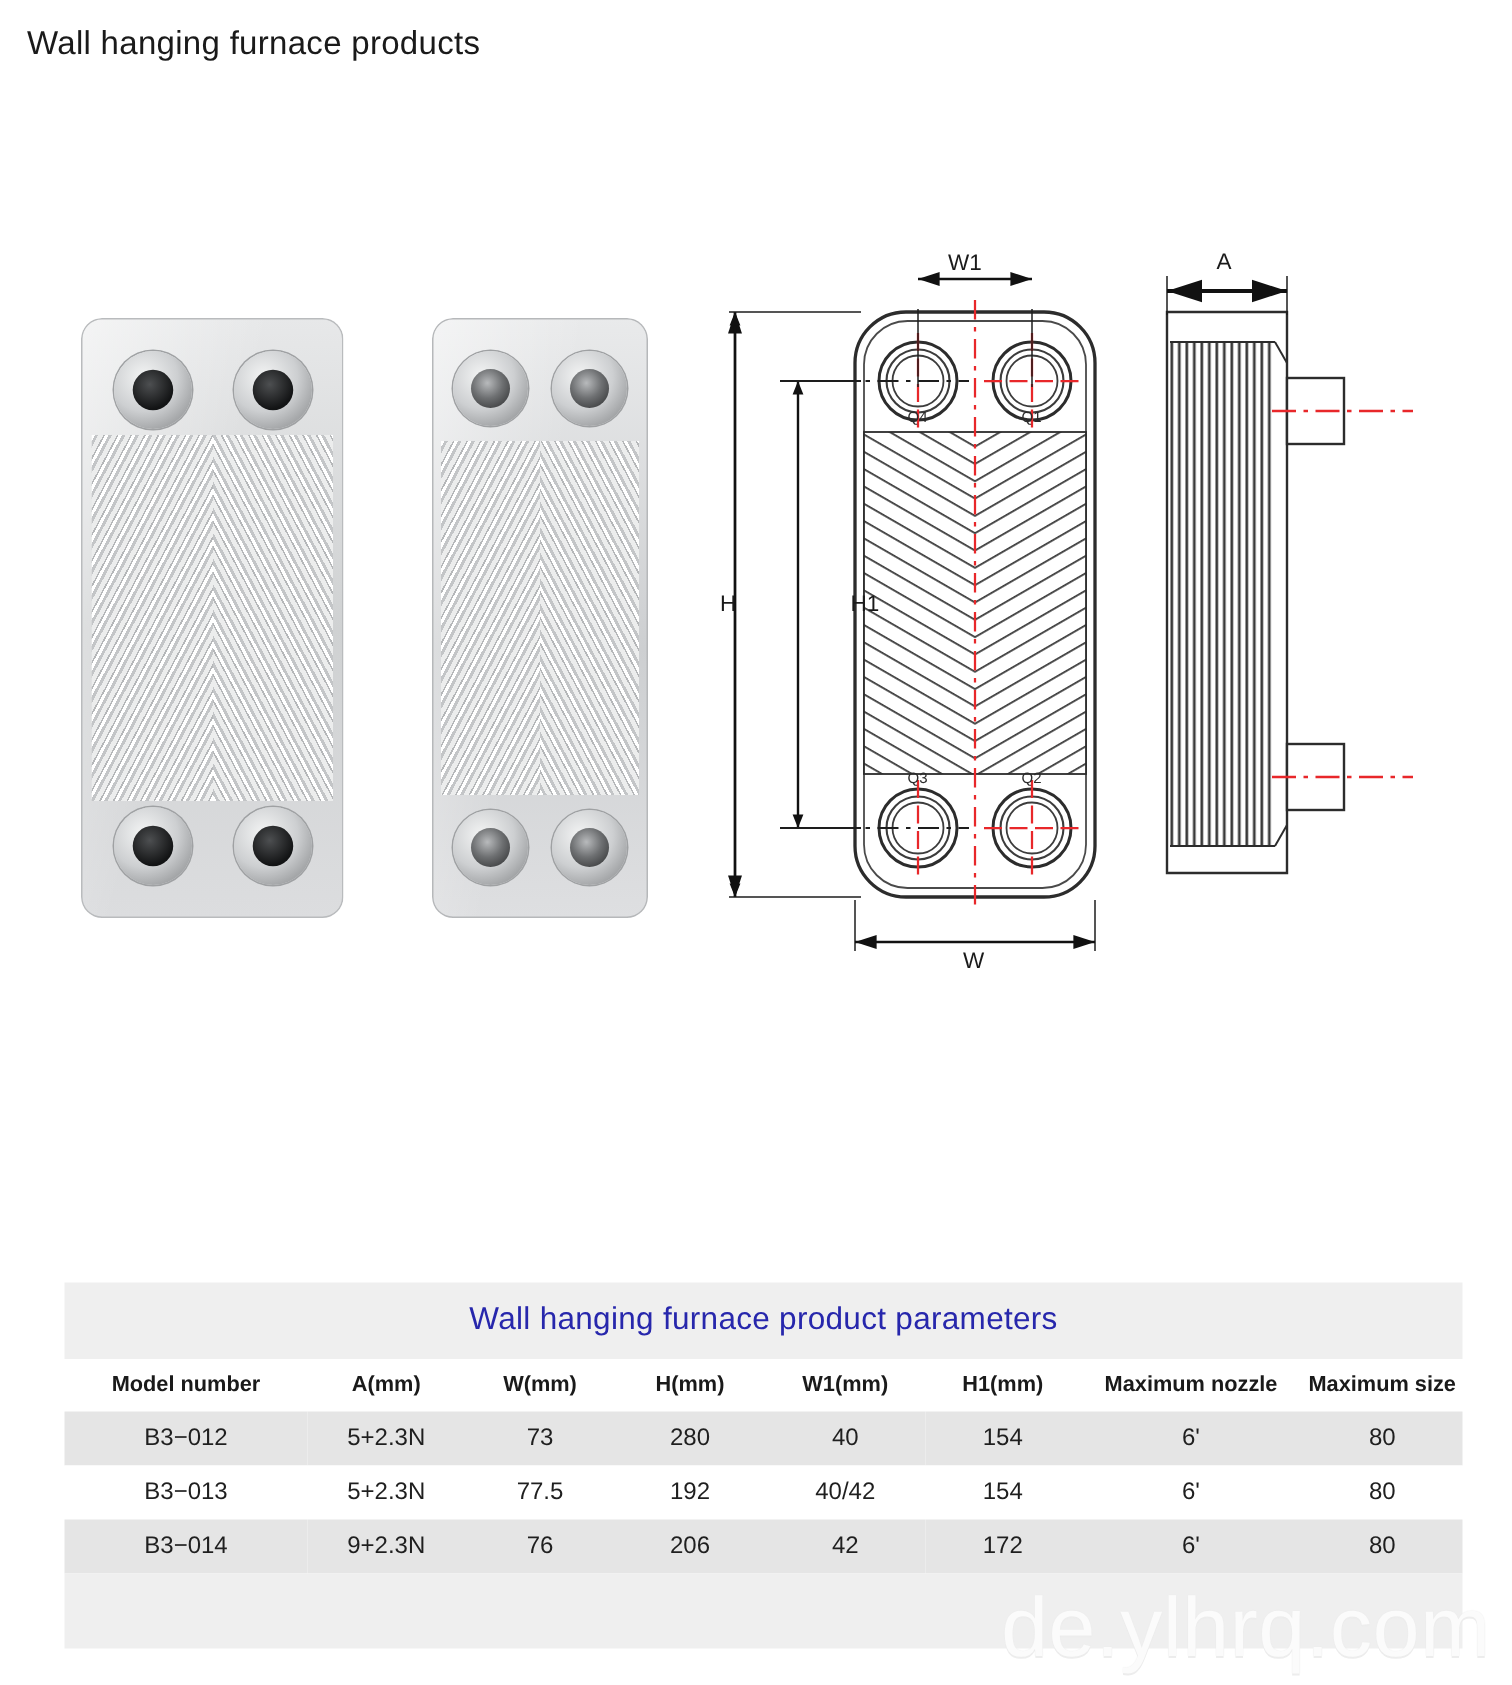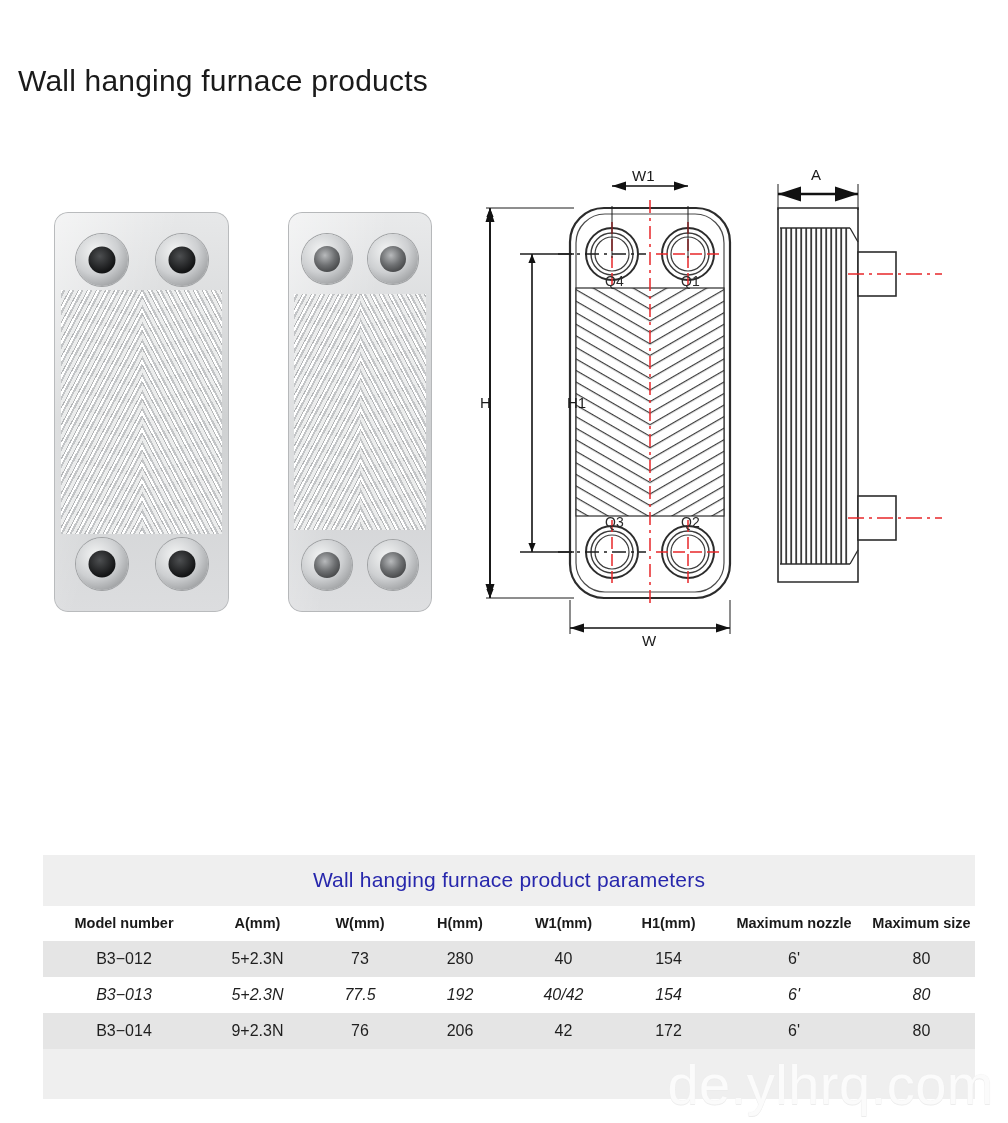--- a/index.html
+++ b/index.html
@@ -13,26 +13,25 @@
     position: relative;
     font-family: "Liberation Sans", sans-serif;
     overflow: hidden;
   }
 
   
   #page-title {
     position: absolute;
     left: 18px;
     top: 16px;
-    font-size: 30px;
+    font-size: 22px;
     font-weight: 400;
     color: #1a1a1a;
     letter-spacing: 0.2px;
     white-space: nowrap;
-    margin-top: 48px;
   }
 
   
   #figure-band {
     position: absolute;
     left: 0;
     top: 150px;
     width: 1008px;
     height: 520px;
   }
@@ -124,21 +123,21 @@
   }
   .dim-label {
     position: absolute;
     font-size: 15px;
     color: #1a1a1a;
     font-family: "Liberation Sans", sans-serif;
     white-space: nowrap;
   }
   .port-label {
     position: absolute;
-    font-size: 14px;
+    font-size: 10px;
     color: #2a2a2a;
     white-space: nowrap;
   }
 
   
   #param-table {
     position: absolute;
     left: 43px;
     top: 855px;
     width: 932px;
@@ -165,21 +164,21 @@
     white-space: nowrap;
   }
   #param-table td {
     font-size: 16px;
     color: #1f1f1f;
     padding: 9px 2px;
     text-align: center;
     white-space: nowrap;
   }
   #param-table tbody tr.shaded td { background: #e5e5e5; }
-  #param-table tbody tr.plain  td { background: #ffffff; font-style: italic; }
+  #param-table tbody tr.plain  td { background: #ffffff; }
   #param-table tbody tr.filler td { background: #efefef; height: 32px; }
 
   
   col.c-model { width: 162px; }
   col.c-a     { width: 105px; }
   col.c-w     { width: 100px; }
   col.c-h     { width: 100px; }
   col.c-w1    { width: 107px; }
   col.c-h1    { width: 103px; }
   col.c-noz   { width: 148px; }

